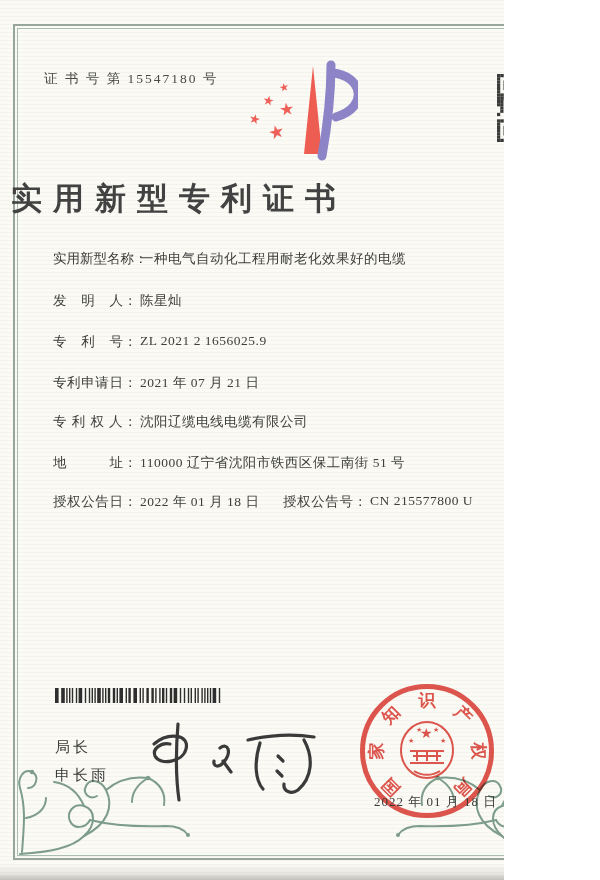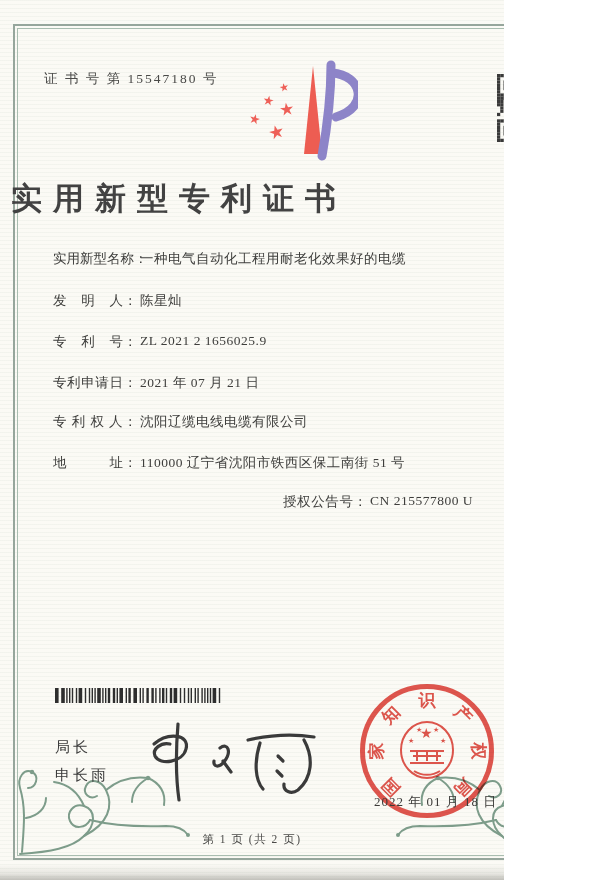--- a/index.html
+++ b/index.html
@@ -375,20 +375,23 @@
   <div class="frow" style="top:374px">
     <span class="flabel">专利申请日：</span><span class="fvalue">2021 年 07 月 21 日</span>
   </div>
   <div class="frow" style="top:413px">
     <span class="flabel">专 利 权 人：</span><span class="fvalue">沈阳辽缆电线电缆有限公司</span>
   </div>
   <div class="frow" style="top:454px">
     <span class="flabel">地　　　址：</span><span class="fvalue">110000 辽宁省沈阳市铁西区保工南街 51 号</span>
   </div>
 
+  <div class="frow" style="top:493px">
+    <span class="flabel">授权公告日：</span><span class="fvalue">2022 年 01 月 18 日</span>
+  </div>
   <div class="frow" style="top:493px;left:283px">
     <span class="flabel">授权公告号：</span><span class="fvalue">CN 215577800 U</span>
   </div>
 
 
   <div class="barcode" id="barcode"><svg width="166" height="15" viewBox="0 0 166 15">
         <rect x="0" y="0" width="3.6" height="15" fill="#2e2e2e"></rect>
         <rect x="6.2" y="0" width="3.6" height="15" fill="#2e2e2e"></rect>
         <rect x="11.2" y="0" width="1.4" height="15" fill="#2e2e2e"></rect>
         <rect x="14" y="0" width="1.4" height="15" fill="#2e2e2e"></rect>
@@ -471,16 +474,15 @@
         <path d="M15,39 h28"></path>
         <path d="M19,34 v10 M29,34 v10 M39,34 v10"></path>
         <path d="M12,46 h34"></path>
         <path d="M16,54 C24,59 34,59 42,54"></path>
       </g>
     </svg>
   </div>
 
   <div class="seal-date">2022 年 01 月 18 日</div>
 
-  <div class="footer">第 1 页 (共 2 页)</div>
 
   <div class="scan-bottom"></div>
 </div>
 
 </body></html>

